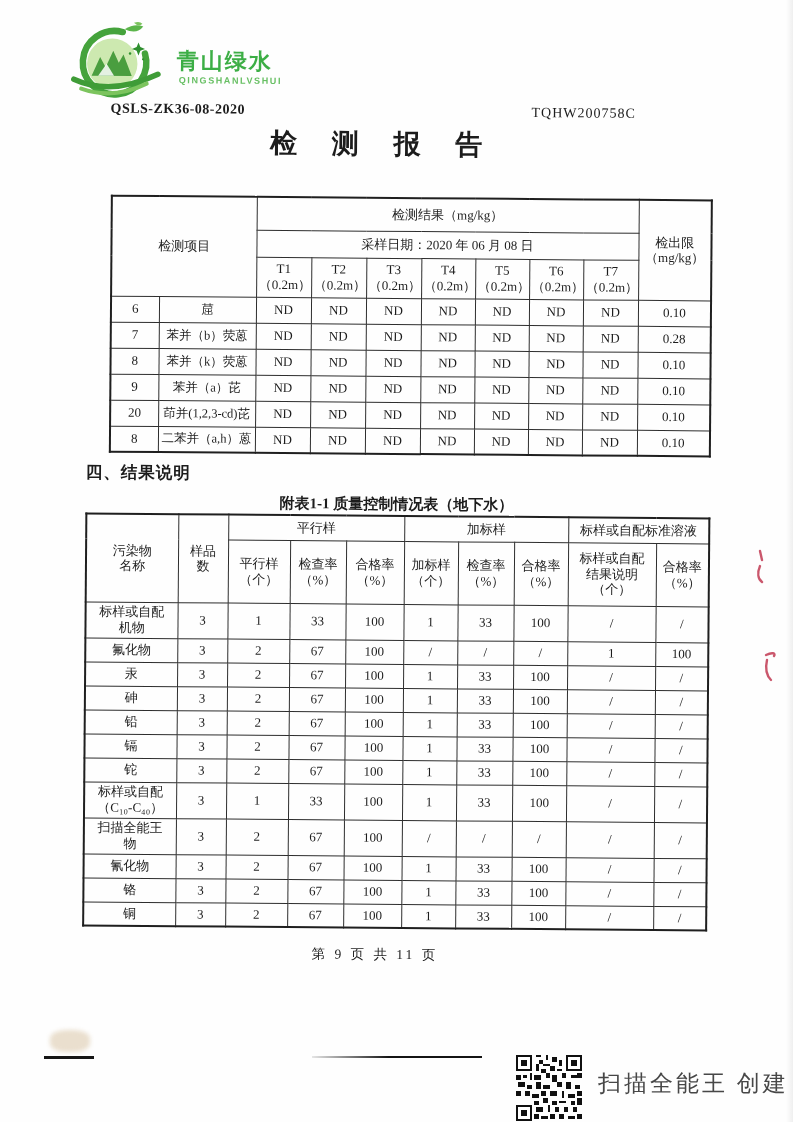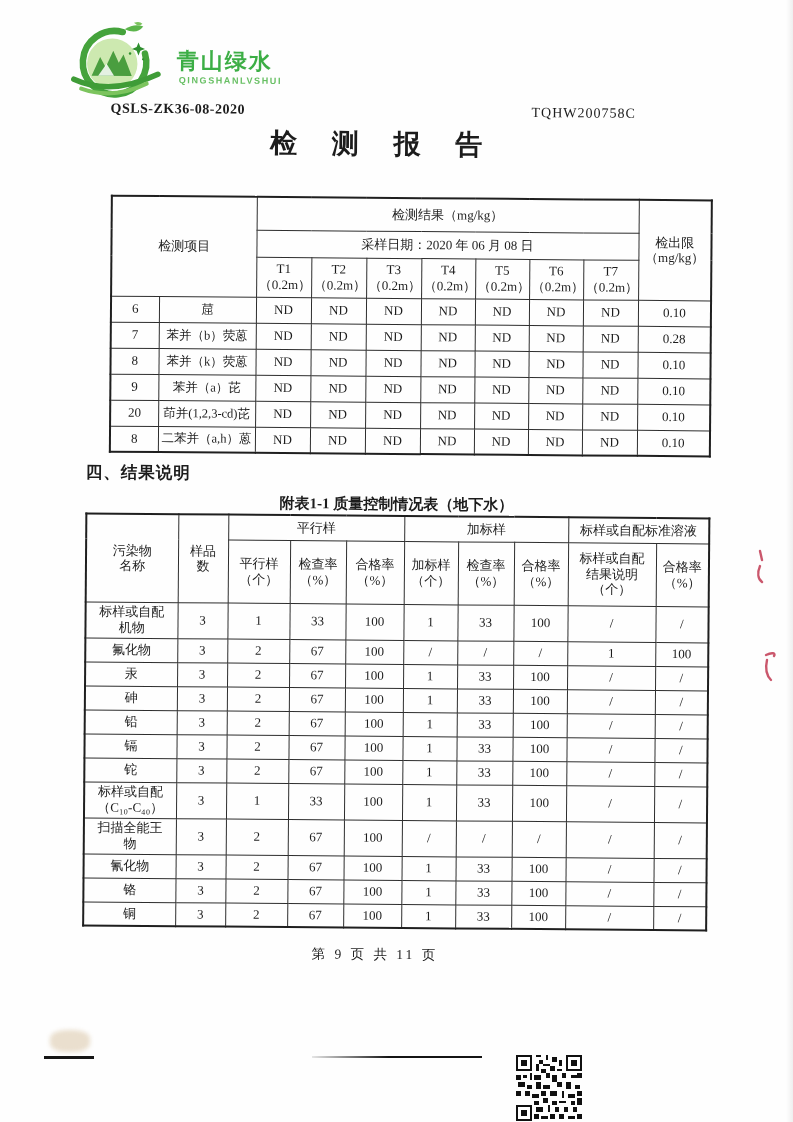--- a/index.html
+++ b/index.html
@@ -479,13 +479,14 @@
         <rect x="21" y="23" width="2" height="2"></rect>
         <rect x="25" y="23" width="2" height="2"></rect>
       <rect x="8" y="26" width="2" height="2"></rect>
         <rect x="11" y="27" width="3" height="1"></rect>
         <rect x="15" y="26" width="2" height="2"></rect>
       <rect x="19" y="26" width="2" height="2"></rect>
         <rect x="23" y="27" width="3" height="1"></rect>
         <rect x="27" y="26" width="2" height="2"></rect>
     </g>
   </svg>
+  <div class="scanner-note">扫描全能王 创建</div>
 </div>
 
 </body></html>

